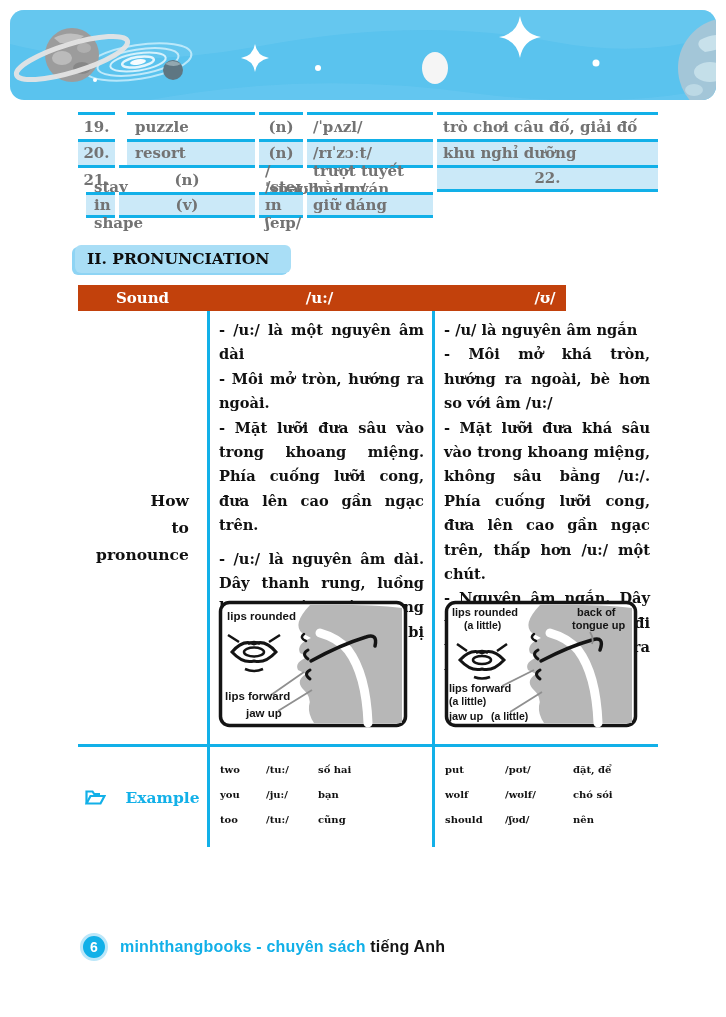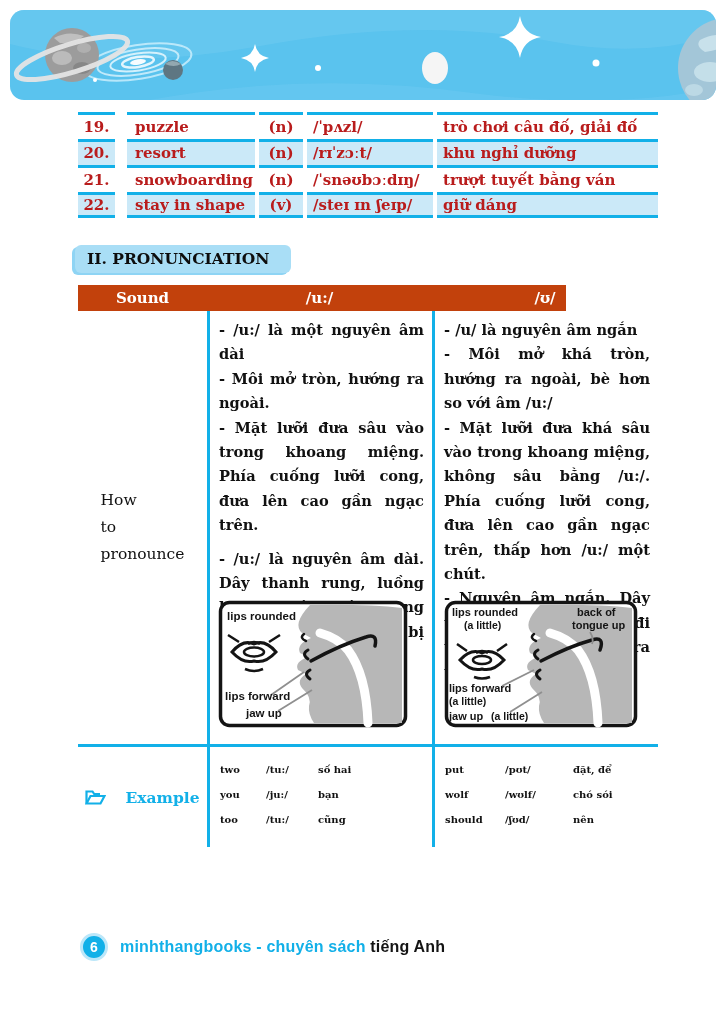--- a/index.html
+++ b/index.html
@@ -8,21 +8,21 @@
   .page { position:relative; width:726px; height:1017px; background:#fff; overflow:hidden; }
 
   
   .banner { position:absolute; left:10px; top:10px; width:706px; height:90px;
             border-radius:14px; overflow:hidden; background:#5ac3ee; }
 
   
   .vocab { position:absolute; left:78px; top:112px; width:580px;
            display:grid; grid-template-columns:37px 136px 44px 126px 1fr;
            column-gap:4px; grid-auto-rows:26.5px;
-           font-size:15px; font-weight:bold; color:#b91c1c; }
+           font-size:15px; font-weight:bold; color:#737373; }
   .vcell { display:flex; align-items:center; border-top:3px solid #12b0e8; }
   .vcell.last { border-bottom:3px solid #12b0e8; }
   .vcell.alt { background:#cbe9f8; }
   .vcell.c-num { justify-content:center; }
   .vcell.c-word { padding-left:8px;margin-left:8px; }
   .vcell.c-pos { justify-content:center; }
   .vcell.c-ipa { padding-left:6px; }
   .vcell.c-mean { padding-left:6px; }
 
   
@@ -38,21 +38,21 @@
   .pron-header > div { display:flex; align-items:center; justify-content:center; }
 
   .pron-body { position:absolute; left:78px; top:311px; width:580px;
                display:grid; grid-template-columns:129px 225px 226px;
                grid-template-rows:433px 103px; color:#111; }
   .pcell { position:relative; }
   .pcell.bl { border-left:3px solid #12b0e8; }
   .pcell.bt { border-top:3px solid #12b0e8; }
 
   .howto-label { display:flex; align-items:center; justify-content:center;
-                 height:100%; text-align:left; font-size:15.5px; font-weight:normal;
+                 height:100%; text-align:right; font-size:15.5px; font-weight:bold;
                  white-space:pre-line; line-height:27px; }
 
   .ptext { padding:7px 8px 0 9px; font-size:14.6px; font-weight:bold;
            line-height:24.4px; text-align:justify; }
   .ptext p.gap { margin-top:9px; }
 
   .diagram { position:absolute; bottom:16px; }
   .diagram.dl { left:8px; }
   .diagram.dr { left:9px; }
 
@@ -133,21 +133,20 @@
     <div class="vcell c-ipa">/ˈpʌzl/</div>
     <div class="vcell c-mean">trò chơi câu đố, giải đố</div>
 
     <div class="vcell alt c-num">20.</div>
     <div class="vcell alt c-word">resort</div>
     <div class="vcell alt c-pos">(n)</div>
     <div class="vcell alt c-ipa">/rɪˈzɔːt/</div>
     <div class="vcell alt c-mean">khu nghỉ dưỡng</div>
 
     <div class="vcell c-num">21.</div>
-    <div class="vcell c-word">snowboarding</div>
     <div class="vcell c-pos">(n)</div>
     <div class="vcell c-ipa">/ˈsnəʊbɔːdɪŋ/</div>
     <div class="vcell c-mean">trượt tuyết bằng ván</div>
 
     <div class="vcell last alt c-num">22.</div>
     <div class="vcell last alt c-word">stay in shape</div>
     <div class="vcell last alt c-pos">(v)</div>
     <div class="vcell last alt c-ipa">/steɪ ɪn ʃeɪp/</div>
     <div class="vcell last alt c-mean">giữ dáng</div>
   </div>

